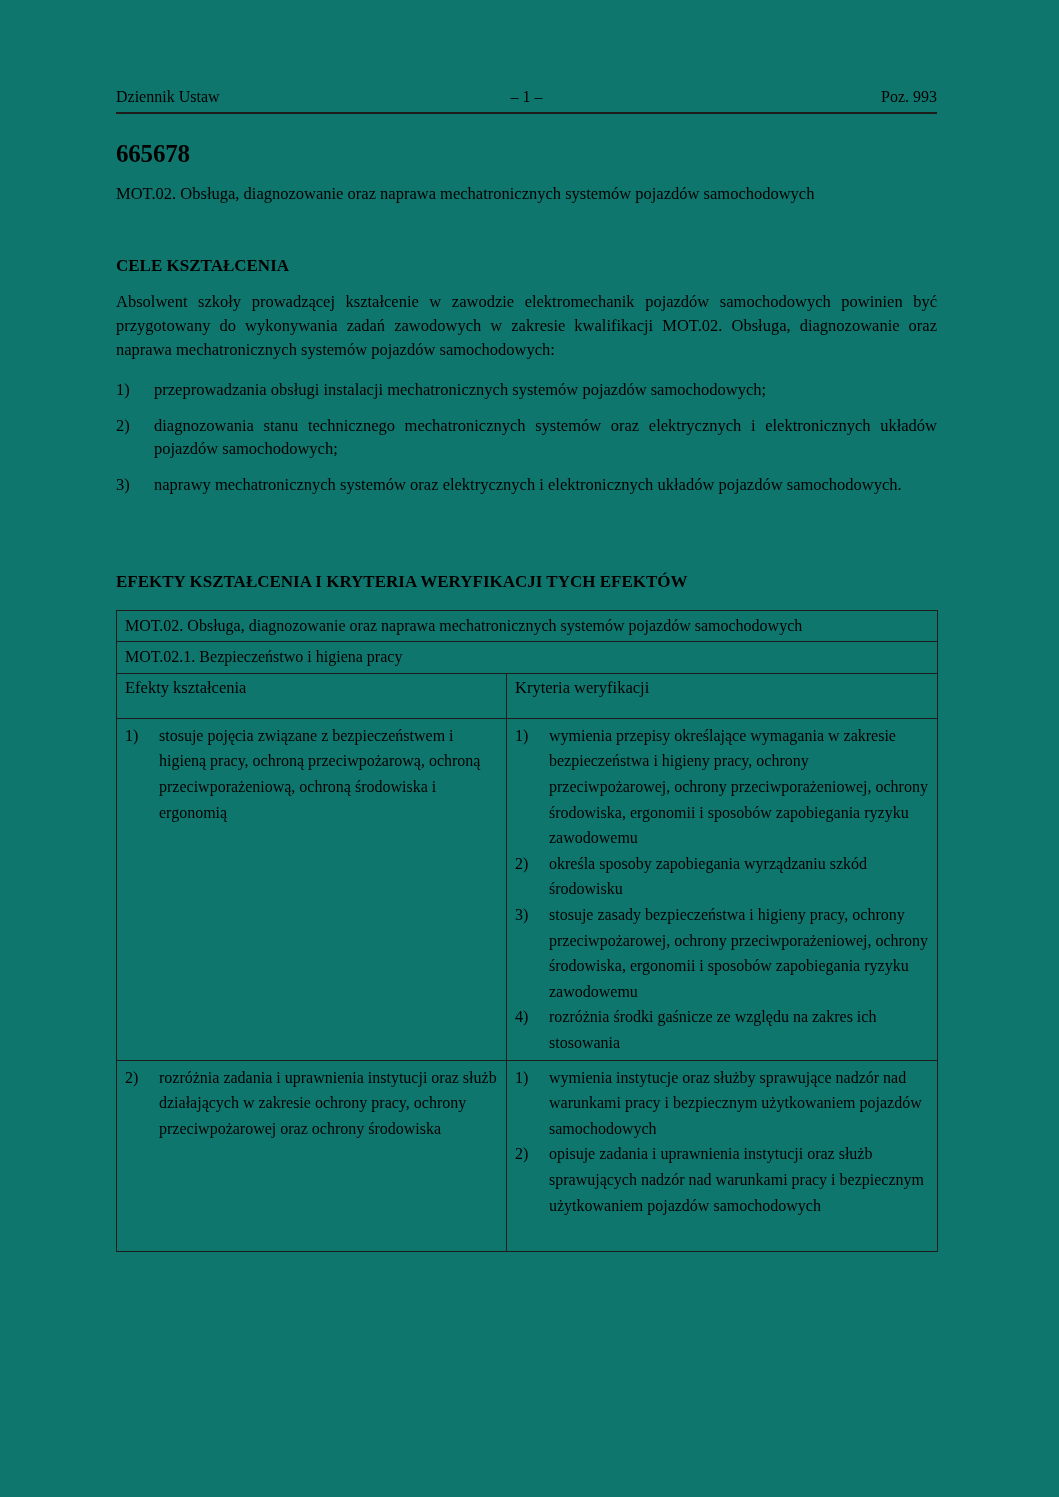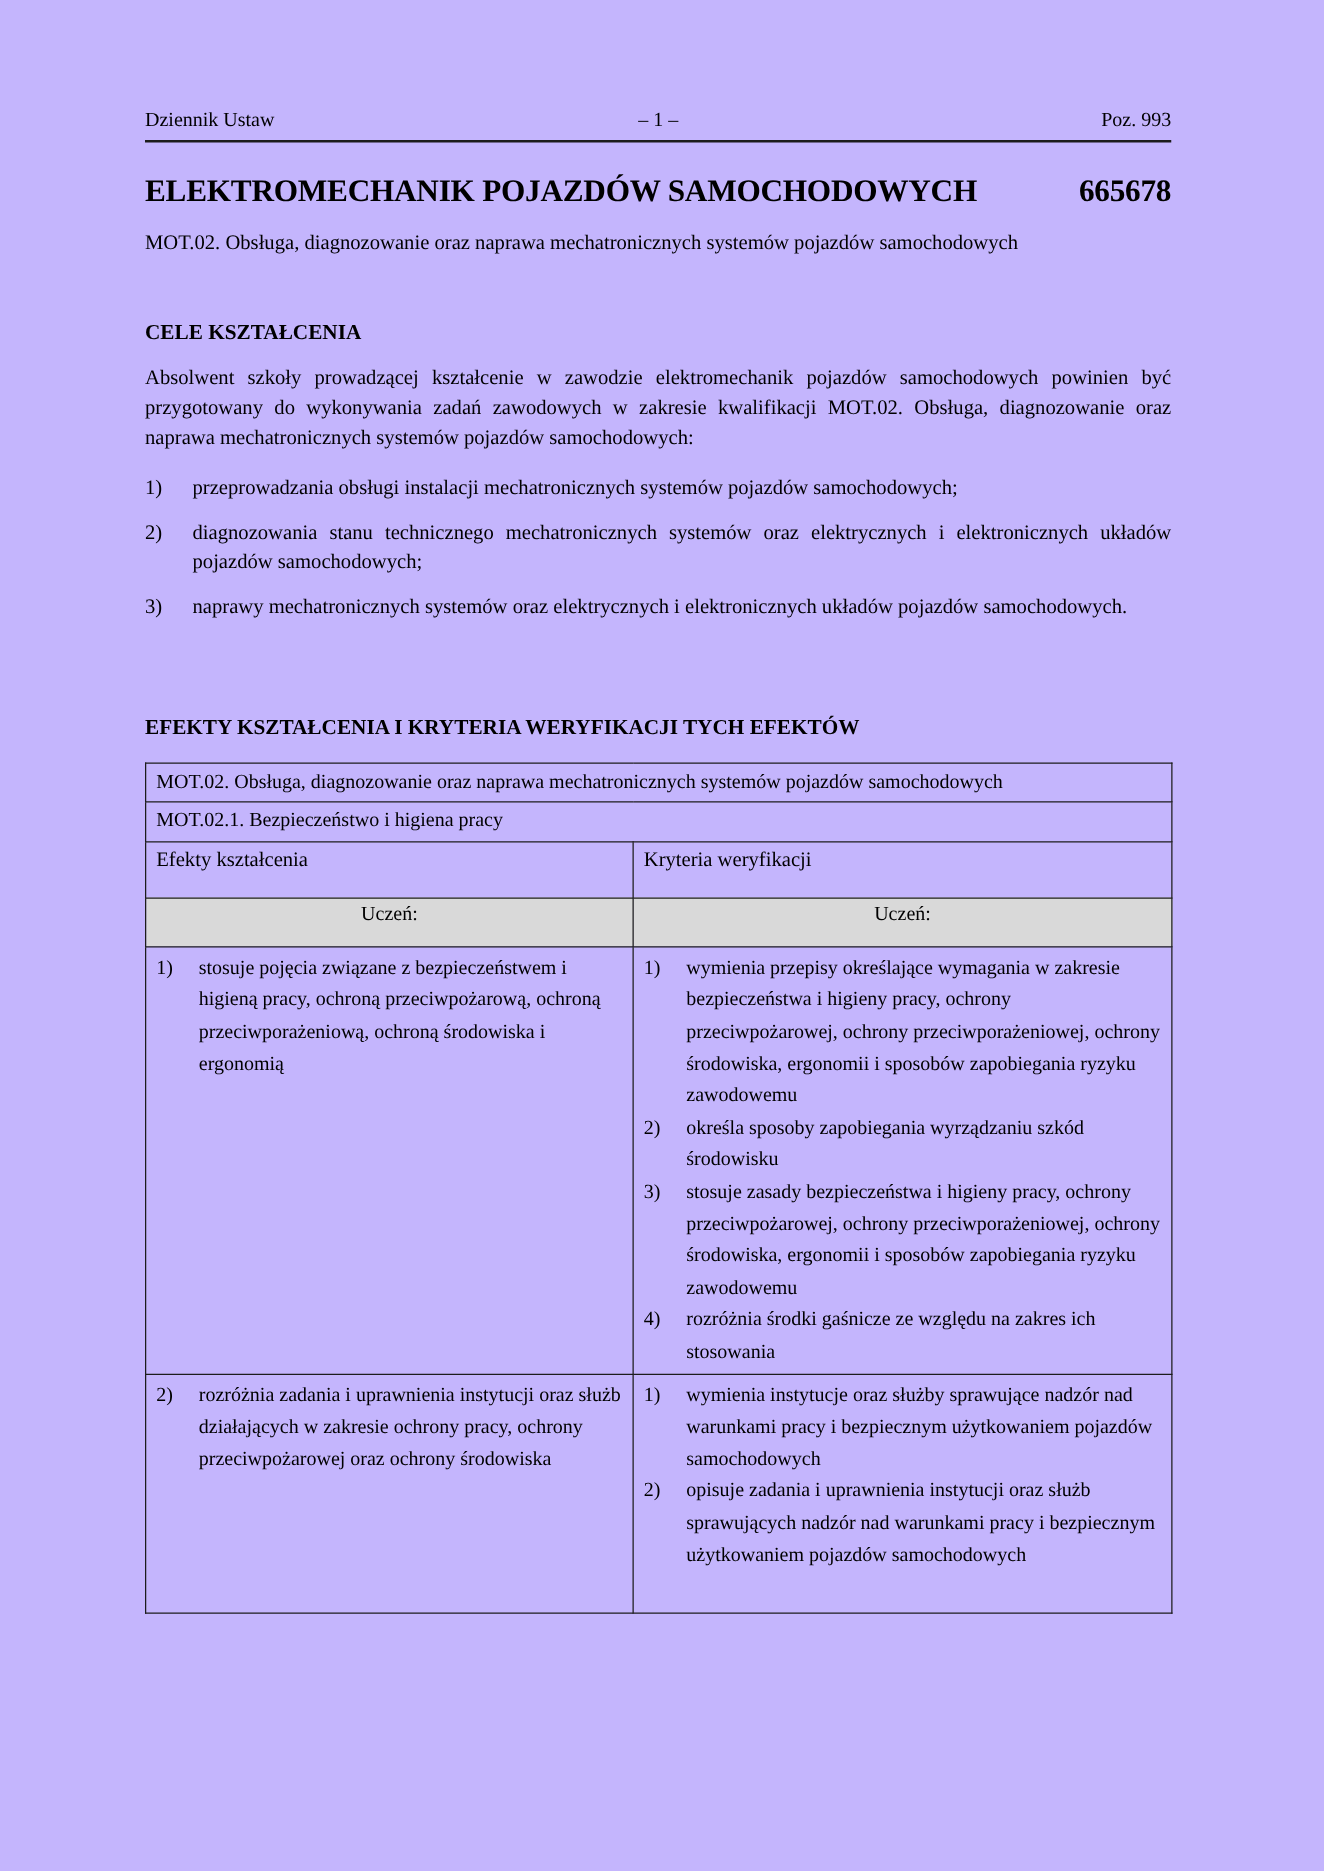--- a/index.html
+++ b/index.html
@@ -6,21 +6,21 @@
     margin: 0;
     padding: 0;
     background: #ffffff;
     font-family: "Liberation Serif", "DejaVu Serif", serif;
     color: #000000;
   }
   .page {
     position: relative;
     width: 1059px;
     height: 1497px;
-    background: #c4b5fd;
+    background: #0f766e;
     overflow: hidden;
   }
   .content {
     position: absolute;
     left: 116px;
     top: 0;
     width: 821px;
   }
   
   .running-head {
@@ -124,21 +124,20 @@
   <div class="content">
 
     <div class="running-head">
       <span class="left">Dziennik Ustaw</span>
       <span class="center">– 1 –</span>
       <span class="right">Poz. 993</span>
     </div>
     <hr class="head-rule">
 
     <div class="doc-title-row">
-      <span>ELEKTROMECHANIK POJAZDÓW SAMOCHODOWYCH</span>
       <span>665678</span>
     </div>
 
     <p class="para">MOT.02. Obsługa, diagnozowanie oraz naprawa mechatronicznych systemów pojazdów samochodowych</p>
 
     <h2 class="sec-heading h-cele">CELE KSZTAŁCENIA</h2>
     <p class="para">Absolwent szkoły prowadzącej kształcenie w zawodzie elektromechanik pojazdów samochodowych powinien być przygotowany do wykonywania zadań zawodowych w zakresie kwalifikacji MOT.02. Obsługa, diagnozowanie oraz naprawa mechatronicznych systemów pojazdów samochodowych:</p>
     <div class="olist">
       <div class="li">
         <span class="num">1)</span>
@@ -165,24 +164,20 @@
         <tr>
           <td colspan="2" class="span-row">MOT.02. Obsługa, diagnozowanie oraz naprawa mechatronicznych systemów pojazdów samochodowych</td>
         </tr>
         <tr>
           <td colspan="2" class="span-row">MOT.02.1. Bezpieczeństwo i higiena pracy</td>
         </tr>
         <tr>
           <td class="col-head">Efekty kształcenia</td>
           <td class="col-head">Kryteria weryfikacji</td>
         </tr>
-        <tr>
-          <td class="sub-head subhead-bg" style="background: rgb(217, 217, 217);">Uczeń:</td>
-          <td class="sub-head subhead-bg" style="background: rgb(217, 217, 217);">Uczeń:</td>
-        </tr>
 
         <tr class="body-row-1">
           <td>
             <div class="cell-list">
               <div class="li">
                 <span class="num">1)</span>
                 <div class="txt">stosuje pojęcia związane z bezpieczeństwem i higieną pracy, ochroną przeciwpożarową, ochroną przeciwporażeniową, ochroną środowiska i ergonomią</div>
               </div>
             </div>
           </td>

